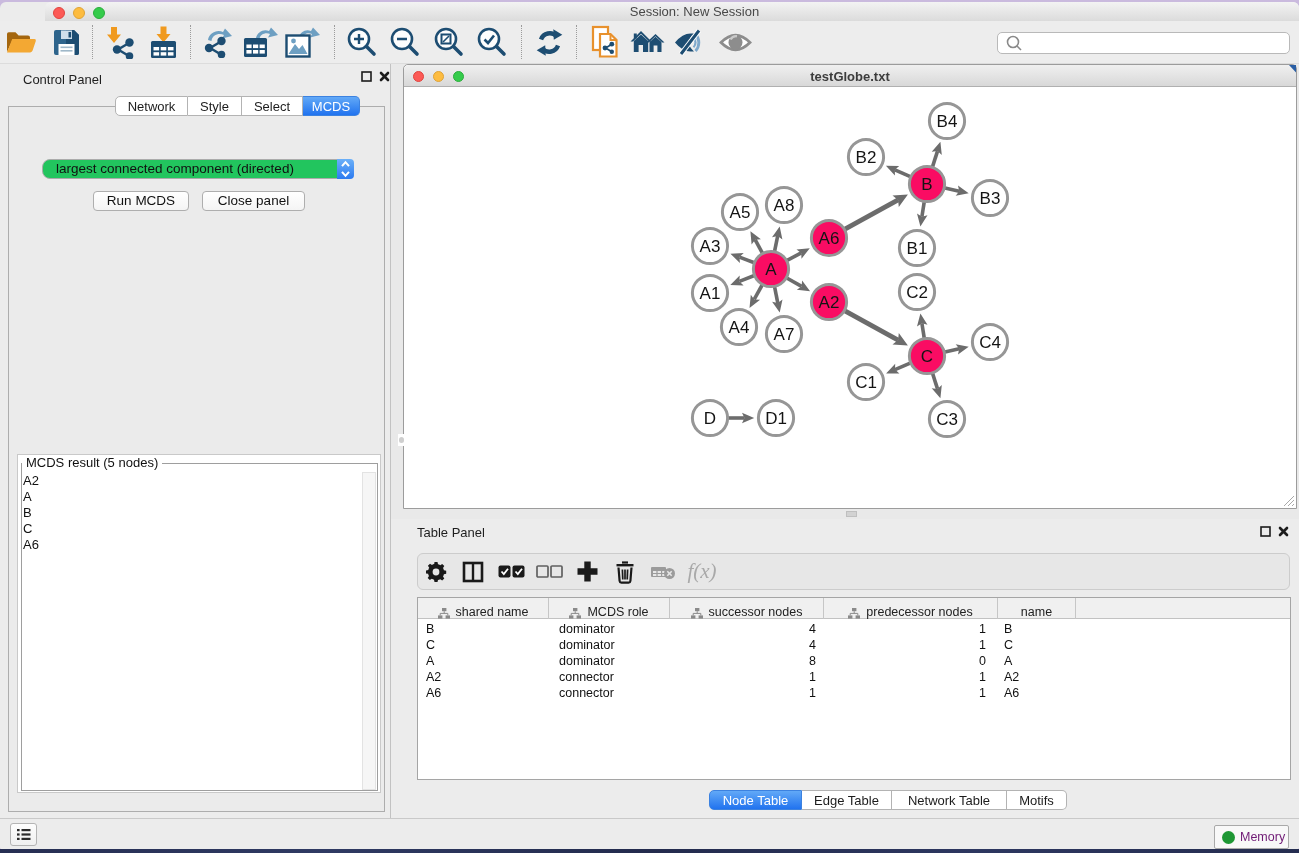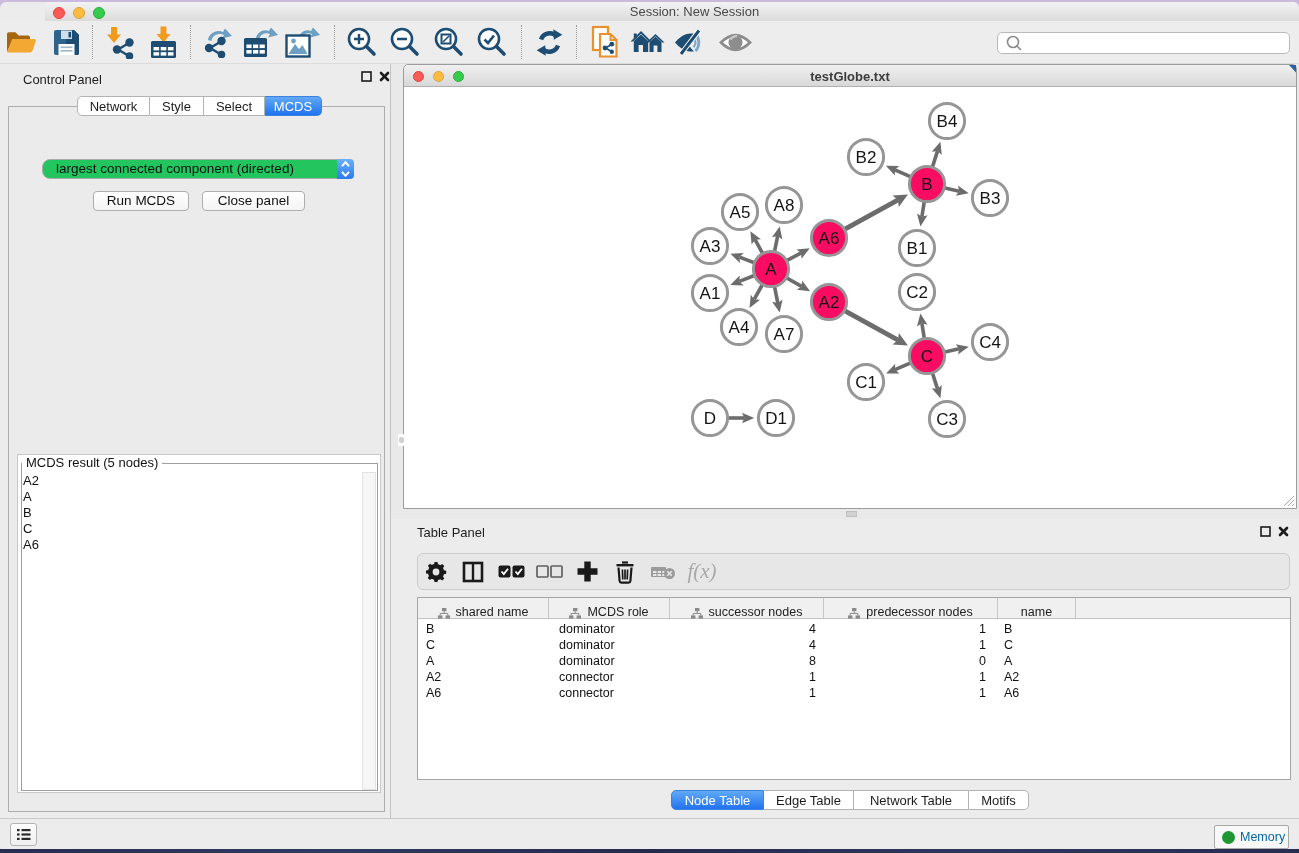--- a/index.html
+++ b/index.html
@@ -16,21 +16,21 @@
 #searchbox { position:absolute; left:997px; top:11px; width:293px; height:22px; background:#fff; border:1px solid #b9b9b9; border-radius:5px; }
 #main { position:absolute; left:0; top:62px; width:1299px; height:754px; }
 #statusbar { position:absolute; left:0; top:816px; width:1299px; height:31px; background:#ececec; border-top:1px solid #c9c9c9; }
 
 #cpanel { position:absolute; left:0; top:0; width:391px; height:754px; background:#ececec; border-right:1px solid #c2c2c2; }
 #cpanel .ptitle { position:absolute; left:23px; top:8px; font-size:13px; color:#1e1e1e; }
 .wicons { position:absolute; top:7px; display:flex; gap:7px; }
 #cpane { position:absolute; left:8px; top:42px; width:377px; height:706px; border:1px solid #adadad; background:#ebebeb; }
 #cptabs { position:absolute; left:77px; top:32px; height:20px; display:flex; z-index:5; }
 .seg { height:20px; font-size:13px; color:#1c1c1c; background:#fff; border:1px solid #b3b3b3; border-left:none; display:flex; align-items:center; justify-content:center; }
-.seg.first { border-left:1px solid #b3b3b3; border-radius:5px 0 0 5px; }
+.seg.first { border-left:1px solid #b3b3b3; border-radius:5px 0 0 5px;margin-left:38px; }
 .seg.last { border-radius:0 5px 5px 0; }
 .seg.sel { background:linear-gradient(#62a9f7,#2173ef); color:#fff; border-color:#3c82e0; }
 #optlabel { position:absolute; left:0; top:72px; width:391px; text-align:center; font-size:13.5px; color:#161616; }
 #dropdown { position:absolute; left:42px; top:95px; width:312px; height:20px; background:#22c55e; border:1px solid #ababab; border-radius:8px; font-size:13.5px; color:#111; line-height:18px; padding-left:13px; }
 #dropstep { position:absolute; right:-1px; top:-1px; width:17px; height:20px; border-radius:0 4px 4px 0; background:linear-gradient(#6cb0f8,#2b7af0); }
 .cbtn { position:absolute; top:127px; height:20px; background:linear-gradient(#ffffff,#f4f4f4); border:1px solid #aeaeae; border-radius:4px; font-size:13.5px; color:#111; text-align:center; line-height:18px; }
 #mcdsbox { position:absolute; left:17px; top:390px; width:364px; height:339px; background:#fff; border:1px solid #c9c9c9; }
 #mcdsgroup { position:absolute; left:3px; top:8px; width:357px; height:328px; border:1px solid #9e9e9e; }
 #mcdstitle { position:absolute; left:4px; top:0px; background:#fff; padding:0 4px; font-size:13px; color:#111; }
 #mcdslist { position:absolute; left:5px; top:18px; font-size:13px; color:#111; line-height:16px; }
@@ -46,21 +46,21 @@
 #tpanel { position:absolute; left:0px; top:455px; width:908px; height:299px; background:#ececec; }
 #tpanel .ptitle { position:absolute; left:26px; top:6px; font-size:13px; color:#1e1e1e; }
 #ttoolbar { position:absolute; left:26px; top:34px; width:873px; height:37px; background:#e7e7e7; border:1px solid #cccccc; border-radius:6px; }
 #ttable { position:absolute; left:26px; top:78px; width:874px; height:183px; background:#fff; border:1px solid #a5a5a5; }
 #thead { position:absolute; left:0; top:0; width:872px; height:21px; background:#f0f0f0; border-bottom:1px solid #c2c2c2; }
 .hcell { position:absolute; top:0; height:21px; border-right:1px solid #c6c6c6; font-size:12.5px; color:#222; display:flex; align-items:flex-end; justify-content:center; }
 .trow { position:absolute; font-size:12.5px; color:#111; height:16px; line-height:16px; }
 #btabs { position:absolute; left:280px; top:271px; height:21px; display:flex; }
 
 #listbtn { position:absolute; left:10px; top:4px; width:27px; height:23px; background:linear-gradient(#fdfdfd,#f0f0f0); border:1px solid #b4b4b4; border-radius:3px; display:flex; align-items:center; justify-content:center; }
-#membtn { position:absolute; left:1214px; top:6px; width:75px; height:24px; background:#f8f8f8; border:1px solid #a9a9a9; border-radius:2px; font-size:12.5px; color:#0369a1; display:flex; align-items:center; }
+#membtn { position:absolute; left:1214px; top:6px; width:75px; height:24px; background:#f8f8f8; border:1px solid #a9a9a9; border-radius:2px; font-size:12.5px; color:#701a75; display:flex; align-items:center; }
 text { font-family:"Liberation Sans", sans-serif; }
 </style>
 </head>
 <body>
 <div id="darkstrip"></div>
 <div id="window">
   <div id="titlebar">
     <span class="tl" style="left:8px;background:#fc5a56;border:0.5px solid #e0443f;"></span>
     <span class="tl" style="left:28px;background:#fdbc40;border:0.5px solid #dfa336;"></span>
     <span class="tl" style="left:48px;background:#35cb4b;border:0.5px solid #2aad3c;"></span>

